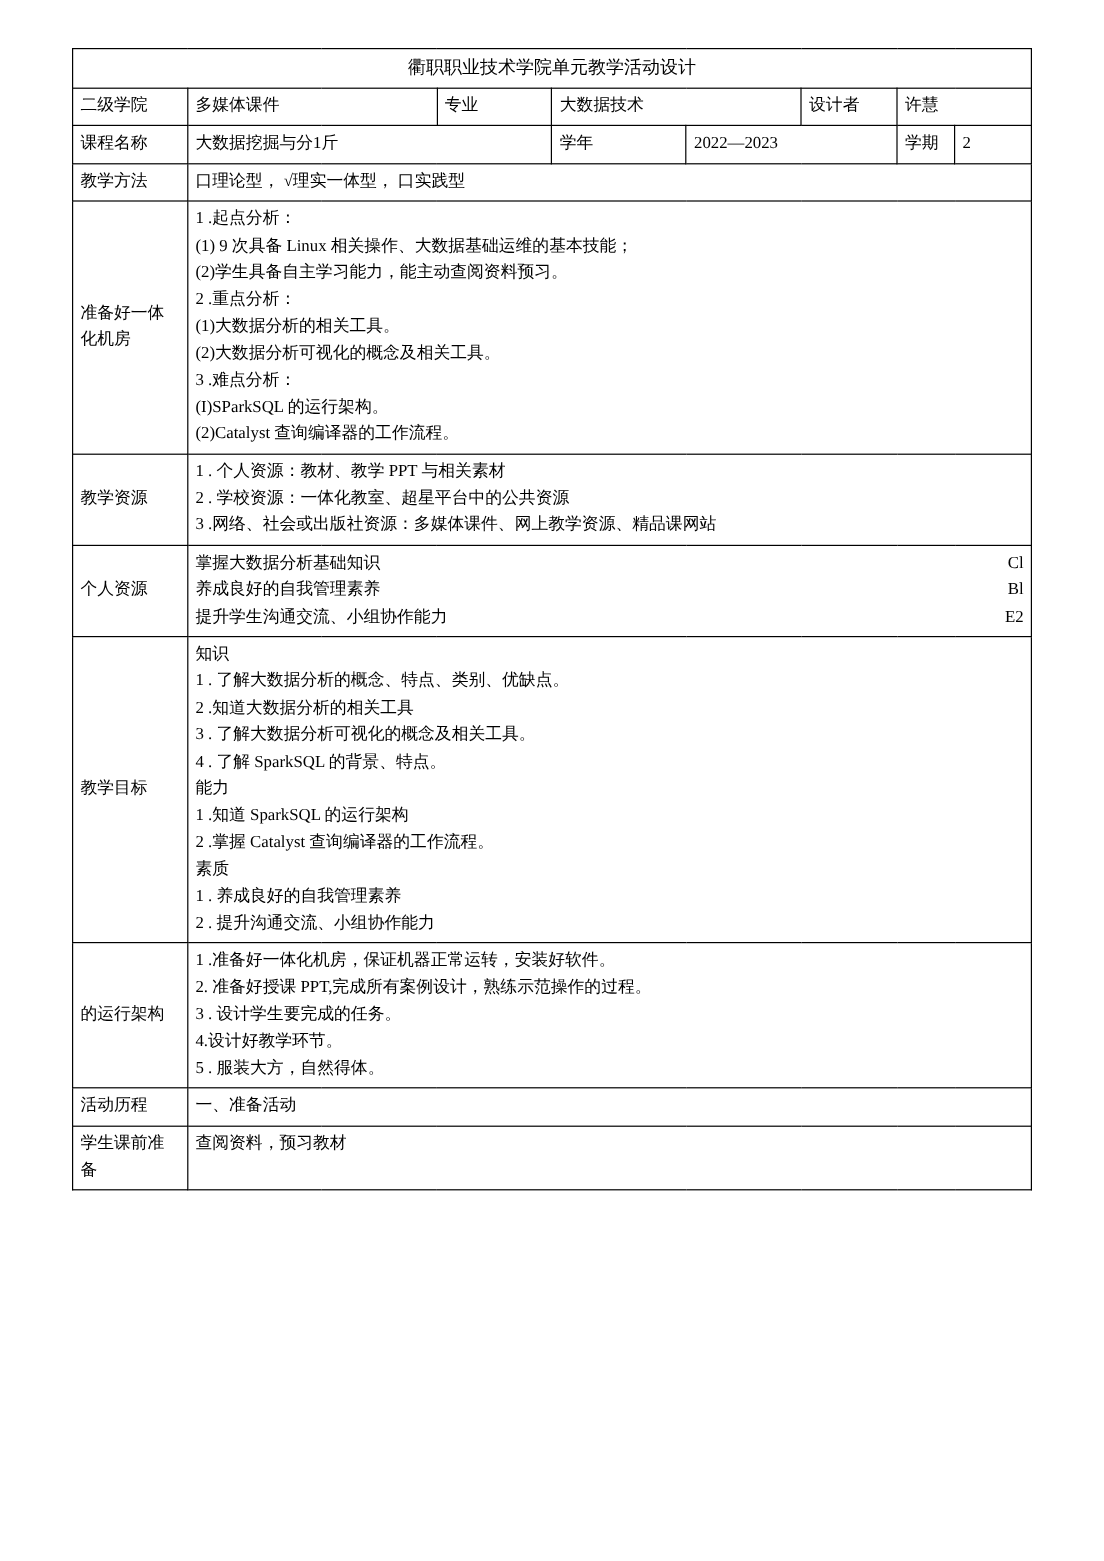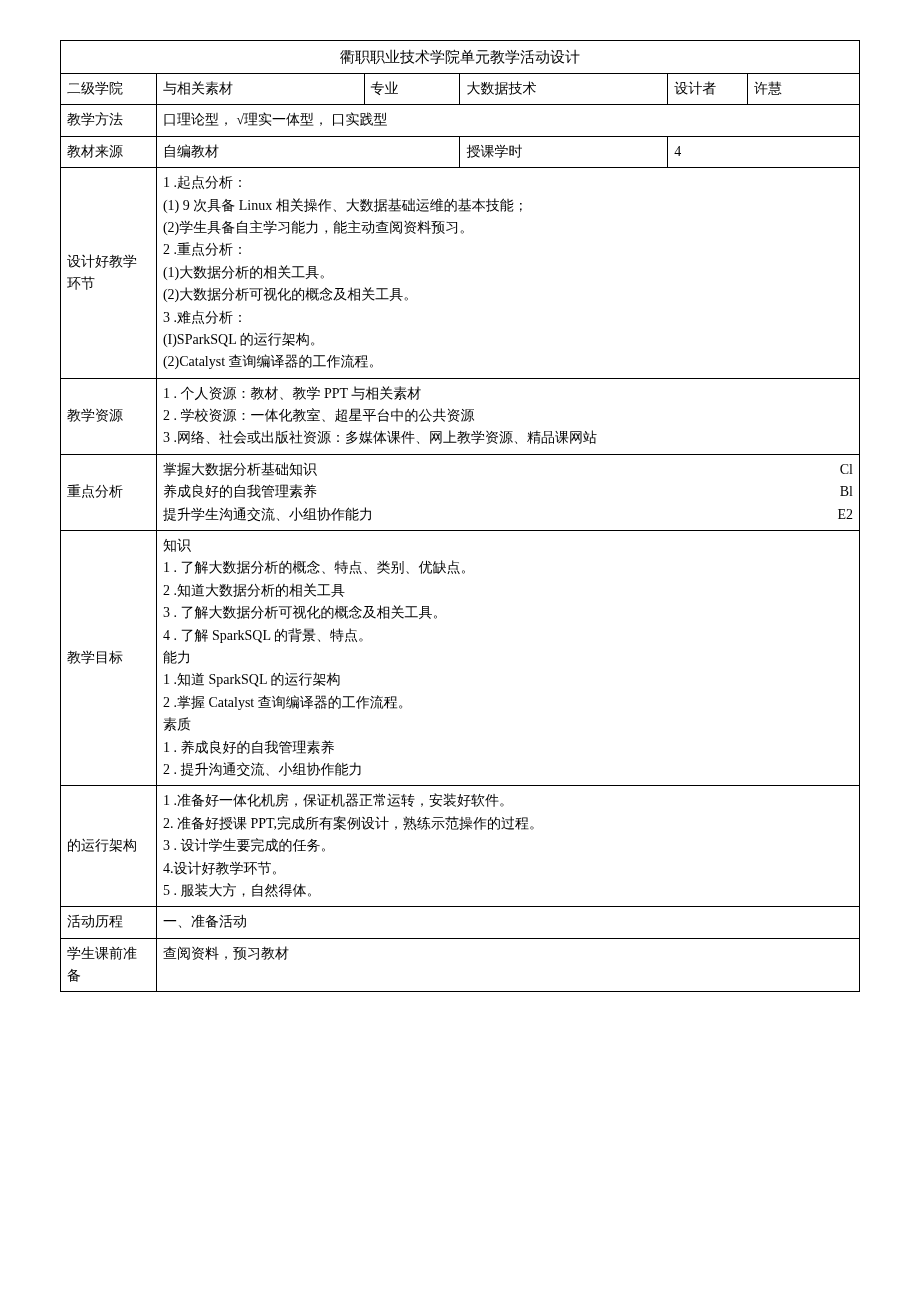--- a/index.html
+++ b/index.html
@@ -56,64 +56,66 @@
     <col style="width:8%">
   </colgroup>
 
   <tbody>
       <tr class="title-row">
     <td colspan="9">衢职职业技术学院单元教学活动设计</td>
   </tr>
 
   <tr>
     <td class="label">二级学院</td>
-    <td colspan="2">与相关素材</td>
+    <td colspan="2">多媒体课件</td>
     <td class="label">专业</td>
     <td colspan="2">大数据技术</td>
     <td class="label">设计者</td>
     <td colspan="2">许慧</td>
   </tr>
 
+  <tr>
+    <td class="label">课程名称</td>
+    <td colspan="3">大数据挖掘与分1斤</td>
+    <td class="label">学年</td>
+    <td colspan="2">2022—2023</td>
+    <td class="label">学期</td>
+    <td>2</td>
+  </tr>
 
   <tr>
     <td class="label">教学方法</td>
     <td colspan="8">口理论型，     √理实一体型，     口实践型</td>
   </tr>
 
 
-  <tr>
-    <td class="label">教材来源</td>
-    <td colspan="3">自编教材</td>
-    <td colspan="2" class="label">授课学时</td>
-    <td colspan="3">4</td>
-  </tr>
 
   <tr>
-    <td class="label">设计好教学环节</td>
+    <td class="label">准备好一体化机房</td>
     <td colspan="8" class="multiline">1      .起点分析：
 (1) 9 次具备 Linux 相关操作、大数据基础运维的基本技能；
 (2)学生具备自主学习能力，能主动查阅资料预习。
 2      .重点分析：
 (1)大数据分析的相关工具。
 (2)大数据分析可视化的概念及相关工具。
 3      .难点分析：
 (I)SParkSQL 的运行架构。
 (2)Catalyst 查询编译器的工作流程。</td>
   </tr>
 
 
   <tr>
     <td class="label">教学资源</td>
     <td colspan="8" class="multiline">1       . 个人资源：教材、教学 PPT 与相关素材
 2       . 学校资源：一体化教室、超星平台中的公共资源
 3       .网络、社会或出版社资源：多媒体课件、网上教学资源、精品课网站</td>
   </tr>
 
   <tr>
-    <td class="label">重点分析</td>
+    <td class="label">个人资源</td>
     <td colspan="8">
       <div class="right-code">
             <span>掌握大数据分析基础知识</span>
             <span>Cl</span>
           </div>
       <div class="right-code">
             <span>养成良好的自我管理素养</span>
             <span>Bl</span>
           </div>
       <div class="right-code">

